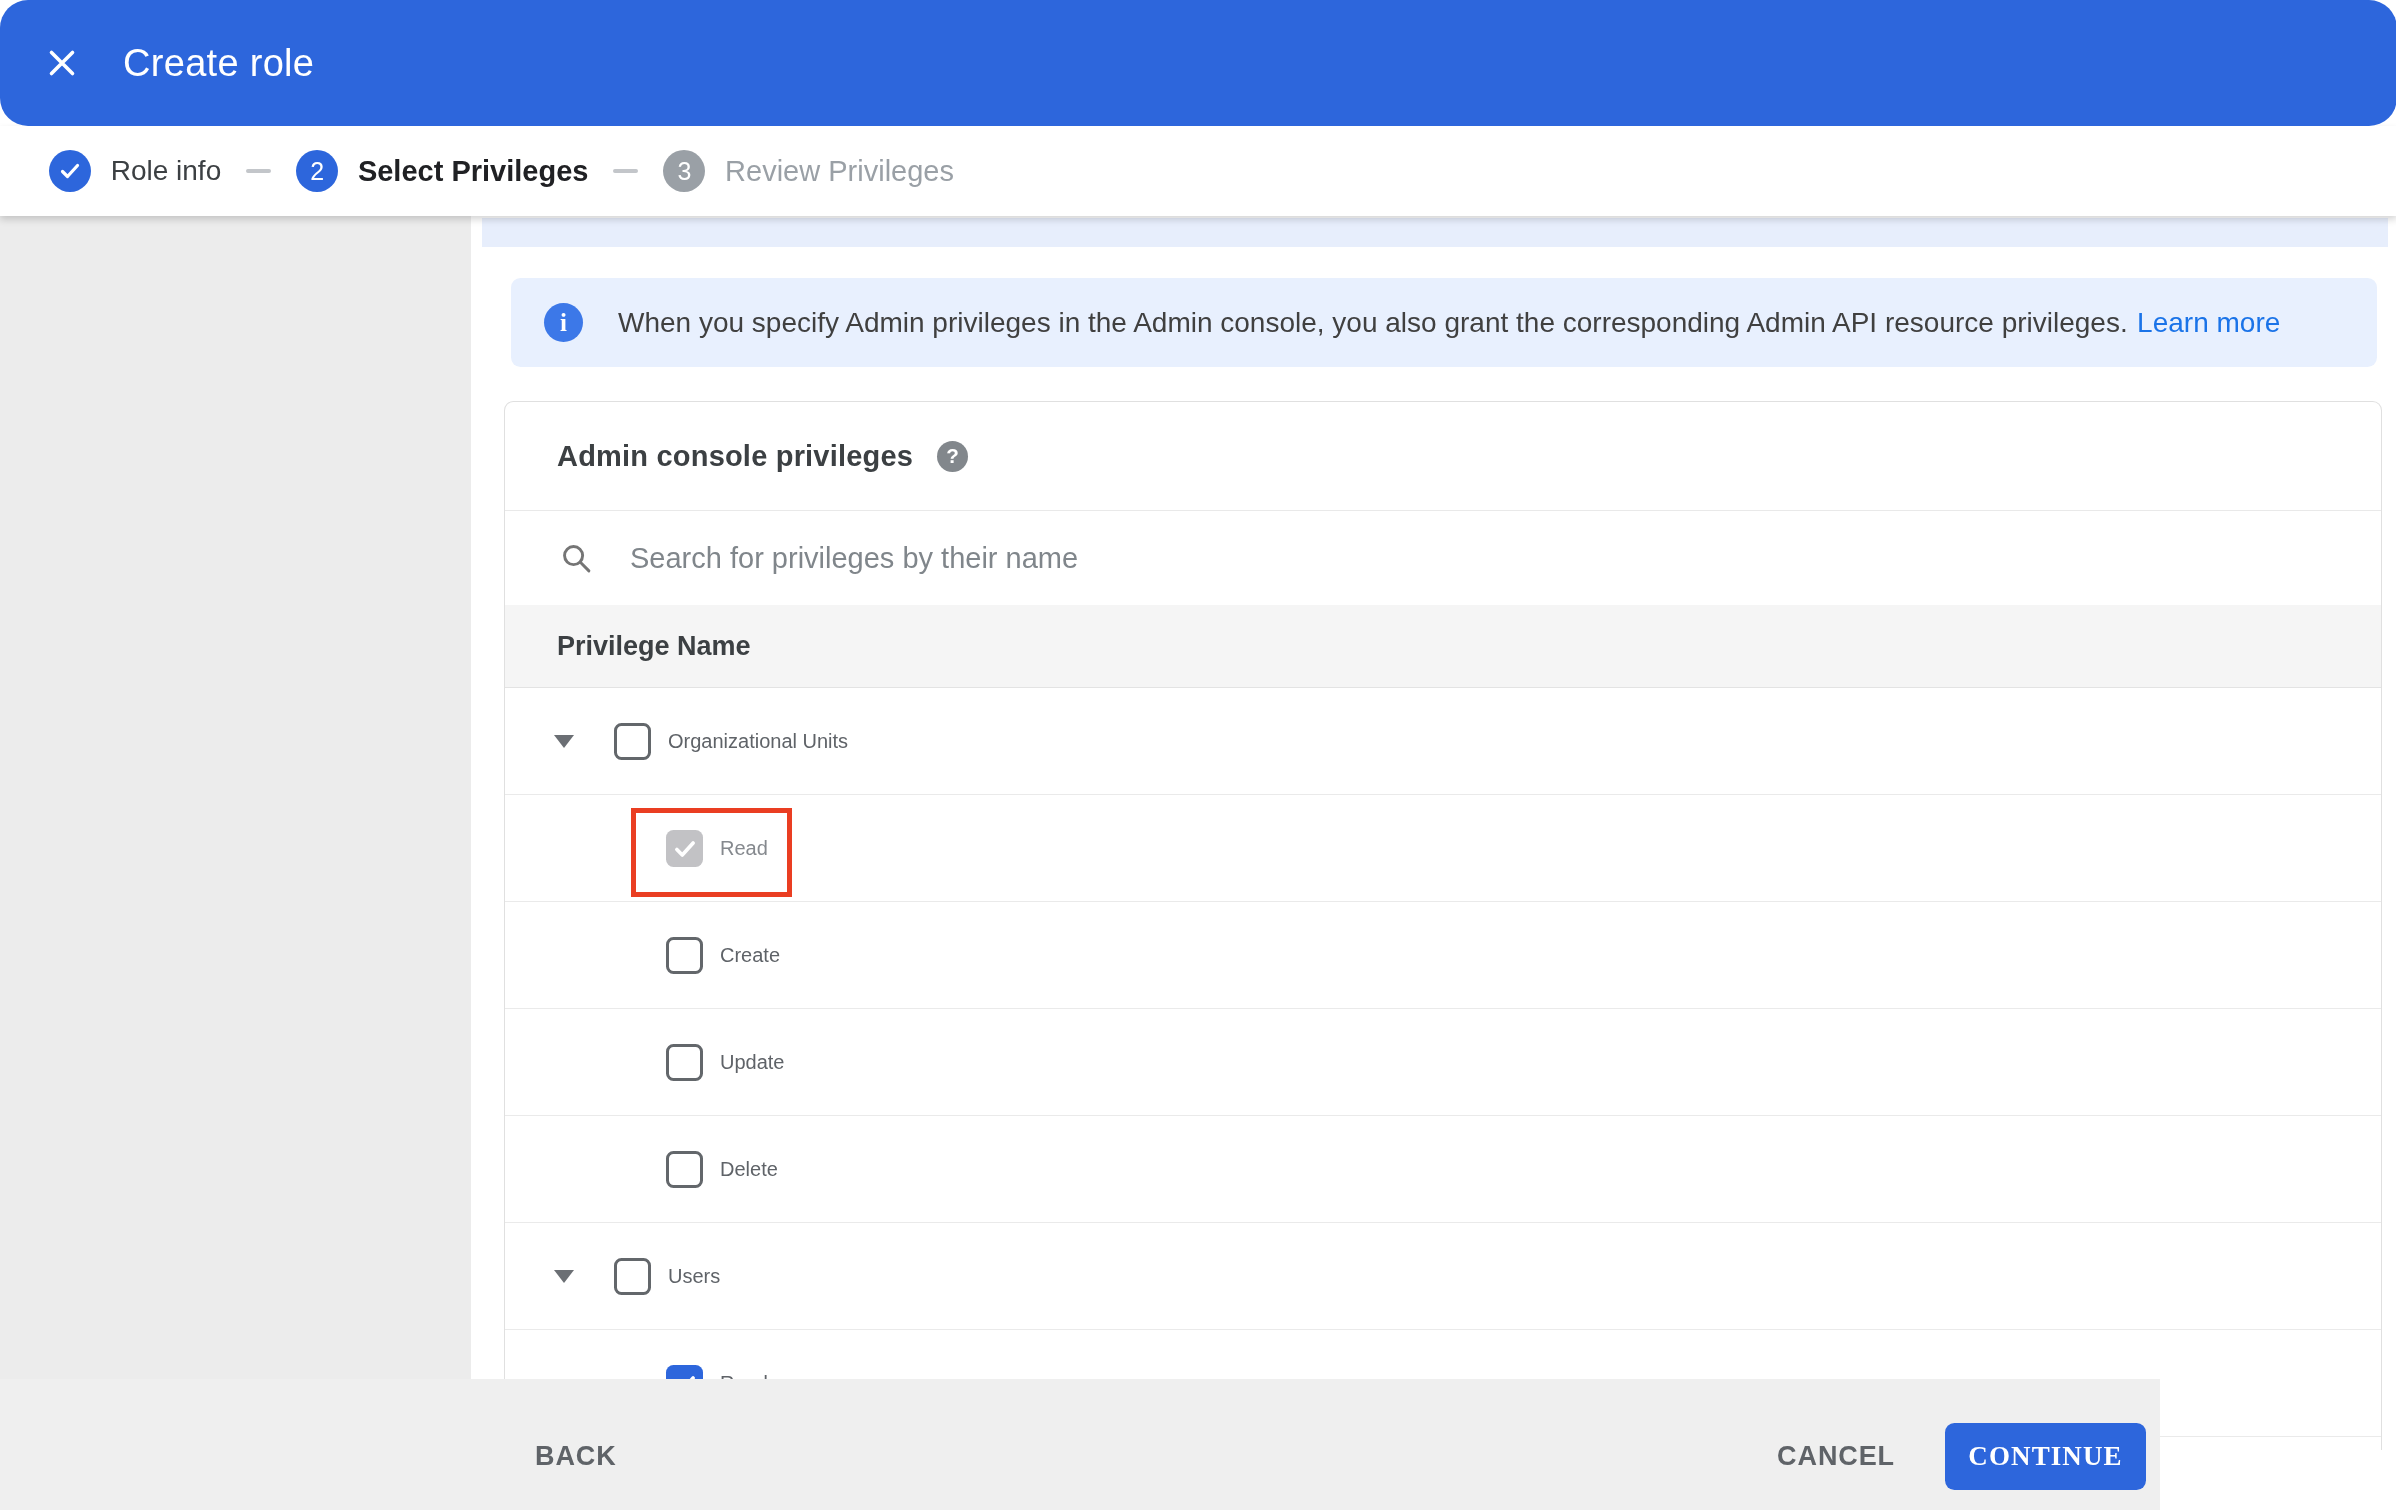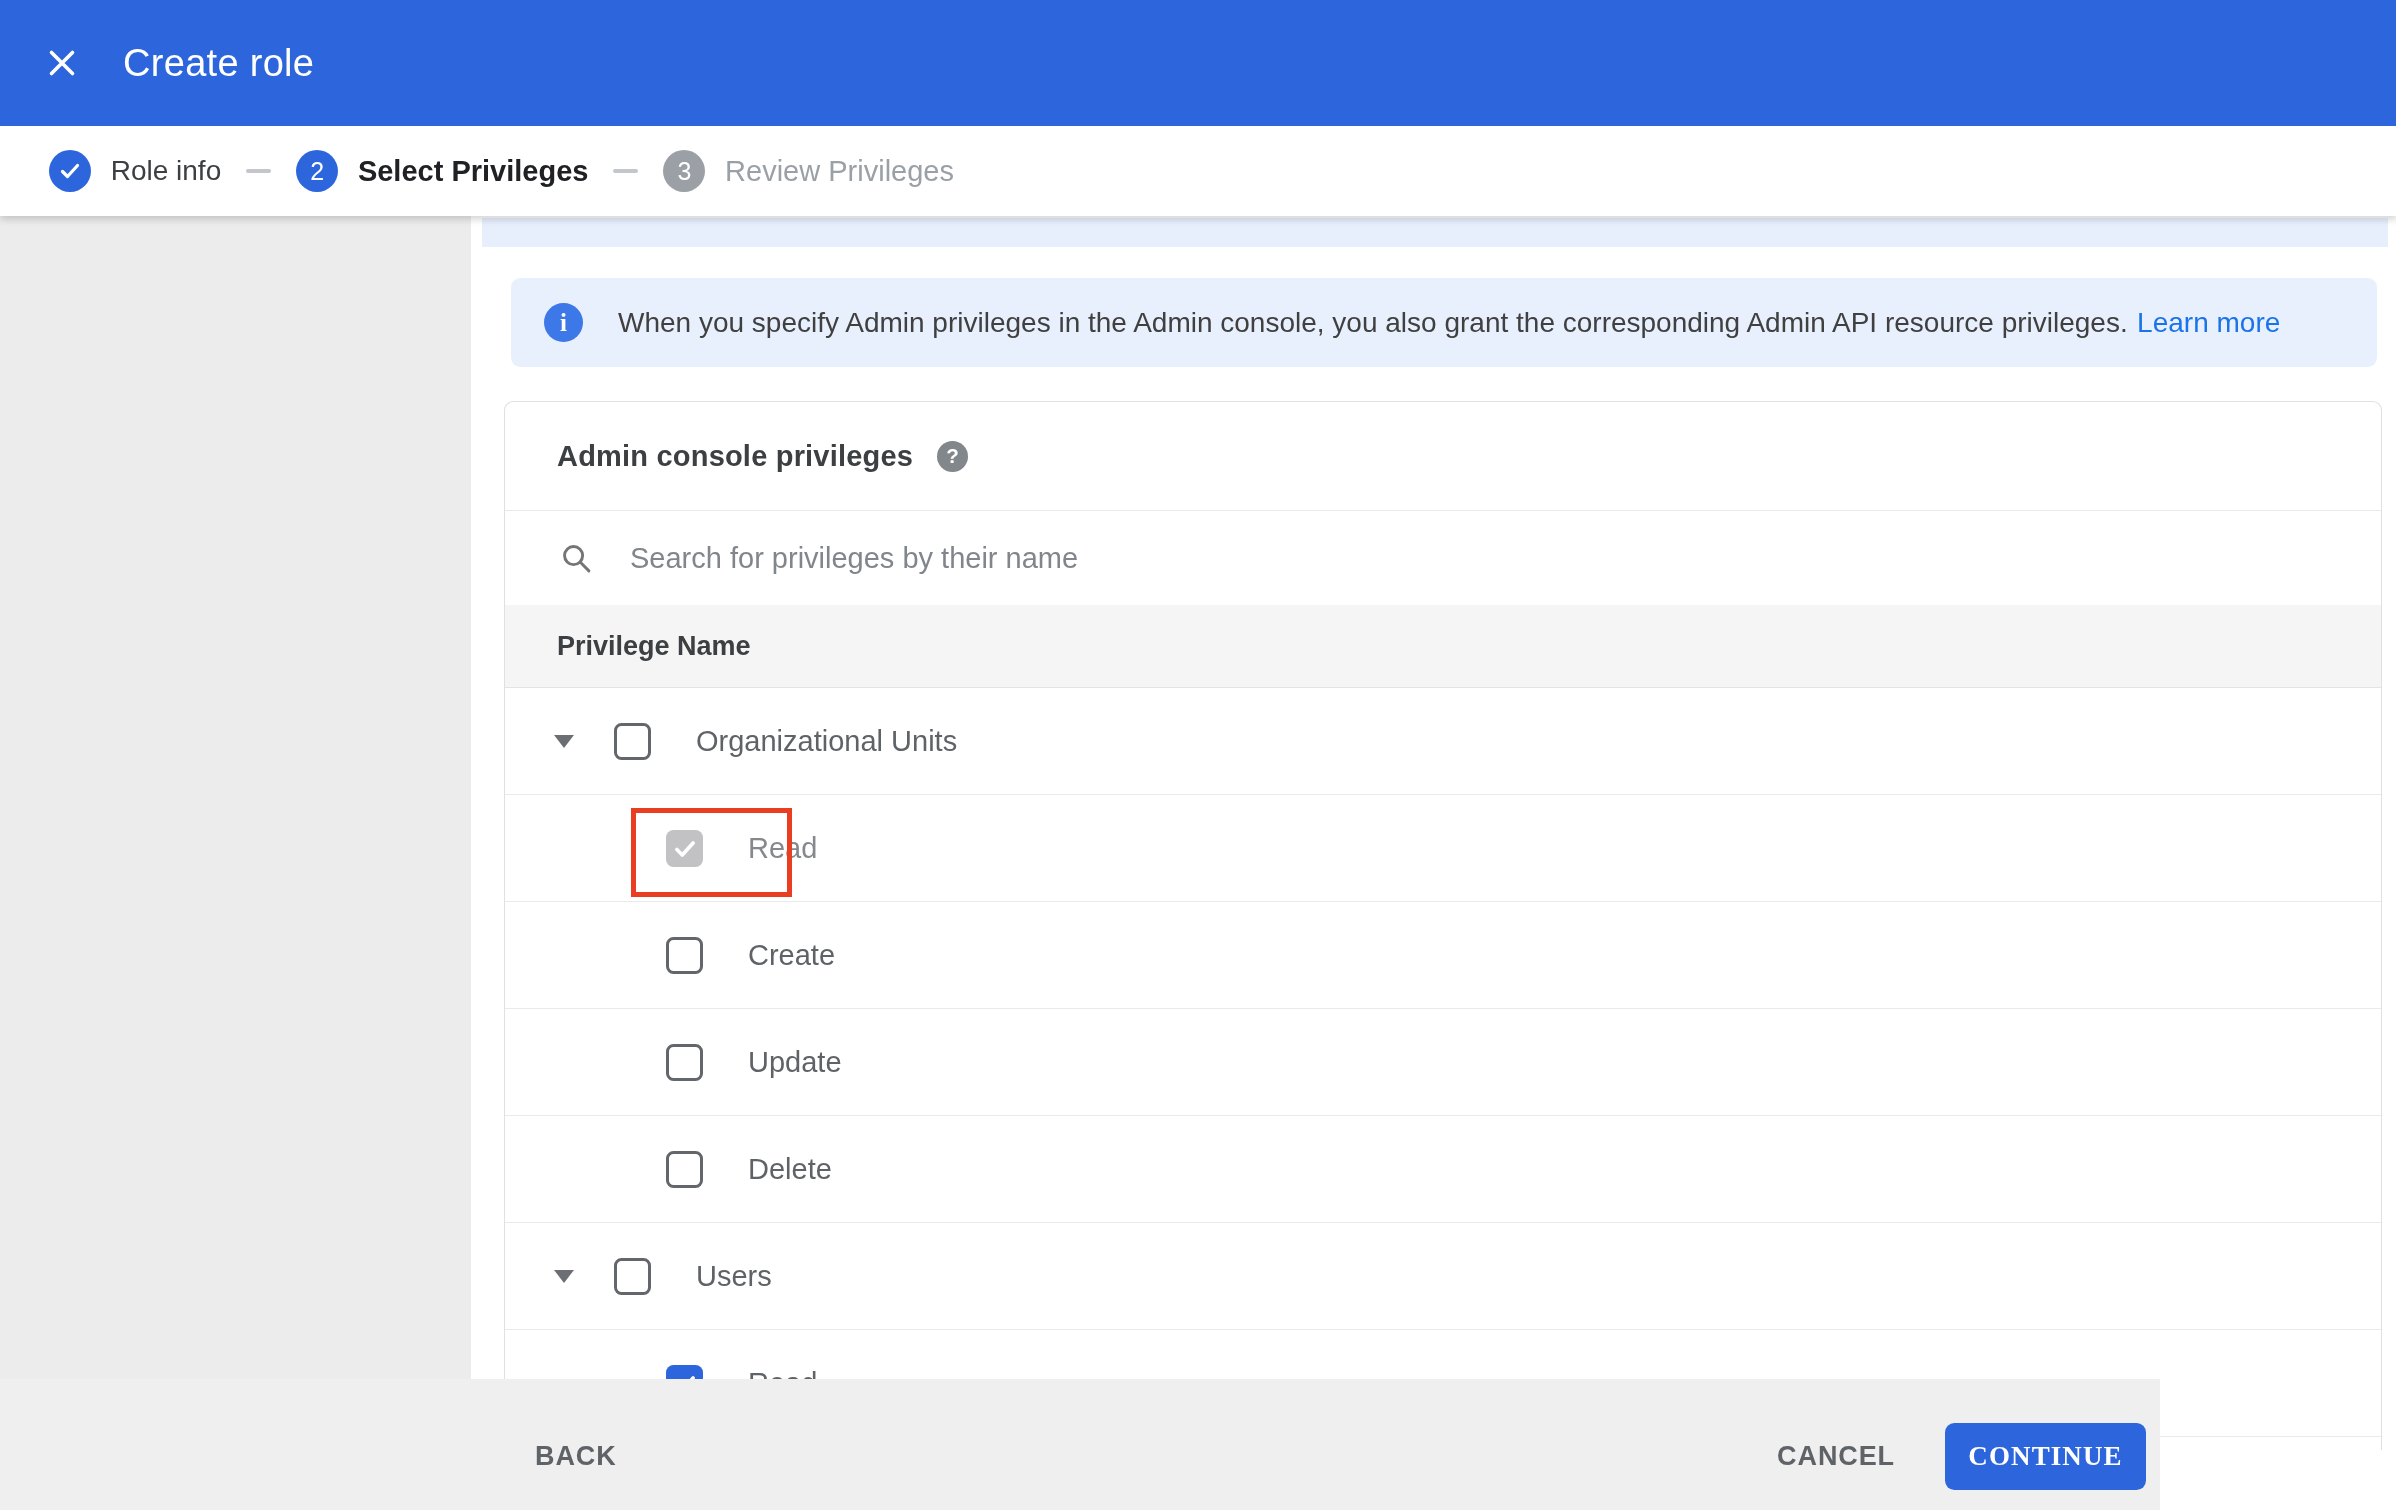--- a/index.html
+++ b/index.html
@@ -7,21 +7,21 @@
   body {
     position:relative;
     font-family:"Liberation Sans","DejaVu Sans",sans-serif;
     background:#ffffff;
     overflow:hidden;
   }
 
   
   .appbar {
     position:absolute; left:0; top:0; width:2397px; height:126px;
-    background:#2d66dc; display:flex; align-items:center; z-index:40;
+    background:#2d66dc; display:flex; align-items:center; z-index:40;border-radius:28px;
   }
   .close-btn {
     width:37px; height:37px; margin-left:43px; cursor:pointer;
     display:flex; align-items:center; justify-content:center;
   }
   .appbar-title {
     margin-left:43px; color:#ffffff; font-size:38px; font-weight:400; letter-spacing:0.3px;
   }
 
   
@@ -103,21 +103,21 @@
   }
   .cb {
     position:absolute; top:35px; width:37px; height:37px; border-radius:7.5px; cursor:pointer;
     display:flex; align-items:center; justify-content:center;
   }
   .cb.parent { left:109px; }
   .cb.child { left:161px; }
   .cb.unchecked { border:3.7px solid #63676b; background:#ffffff; }
   .cb.checked-gray { background:#c2c2c5; }
   .cb.checked-blue { background:#2d66dc; }
-  .row-label { position:absolute; top:50%; transform:translateY(-50%); font-size:29px; color:#5f6368; white-space:nowrap;margin-left:28px; }
+  .row-label { position:absolute; top:50%; transform:translateY(-50%); font-size:20px; color:#5f6368; white-space:nowrap; }
   .row-label.parent { left:163px; }
   .row-label.child { left:215px; }
   .row-label.muted { color:#85898e; }
   .highlight-box {
     position:absolute; left:126px; top:13px; width:161px; height:89px;
     border:5.6px solid #ea3e22; pointer-events:none; z-index:6;
   }
 
   
   .footer {

